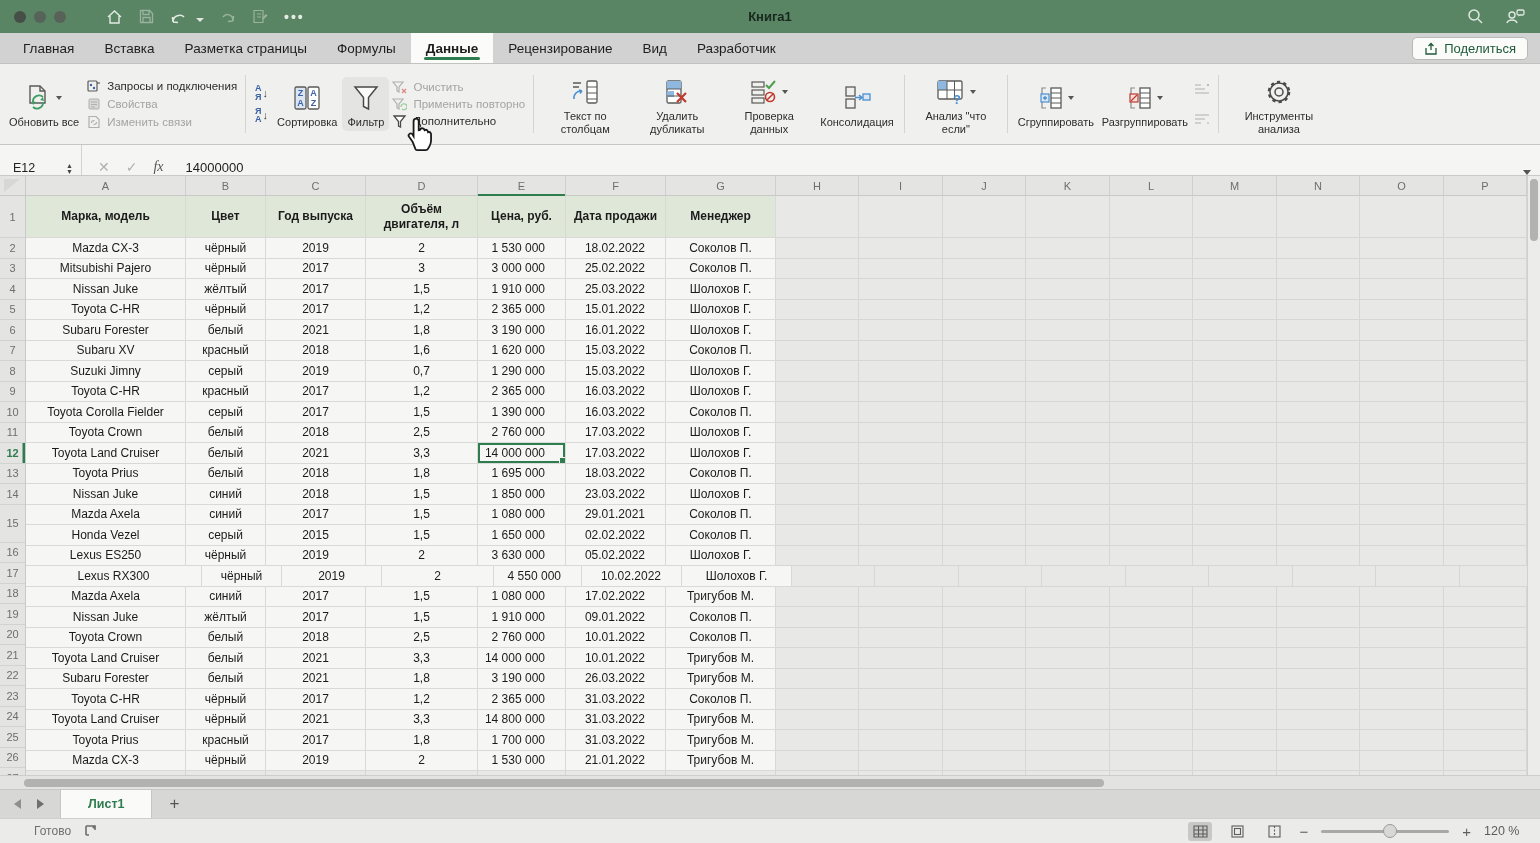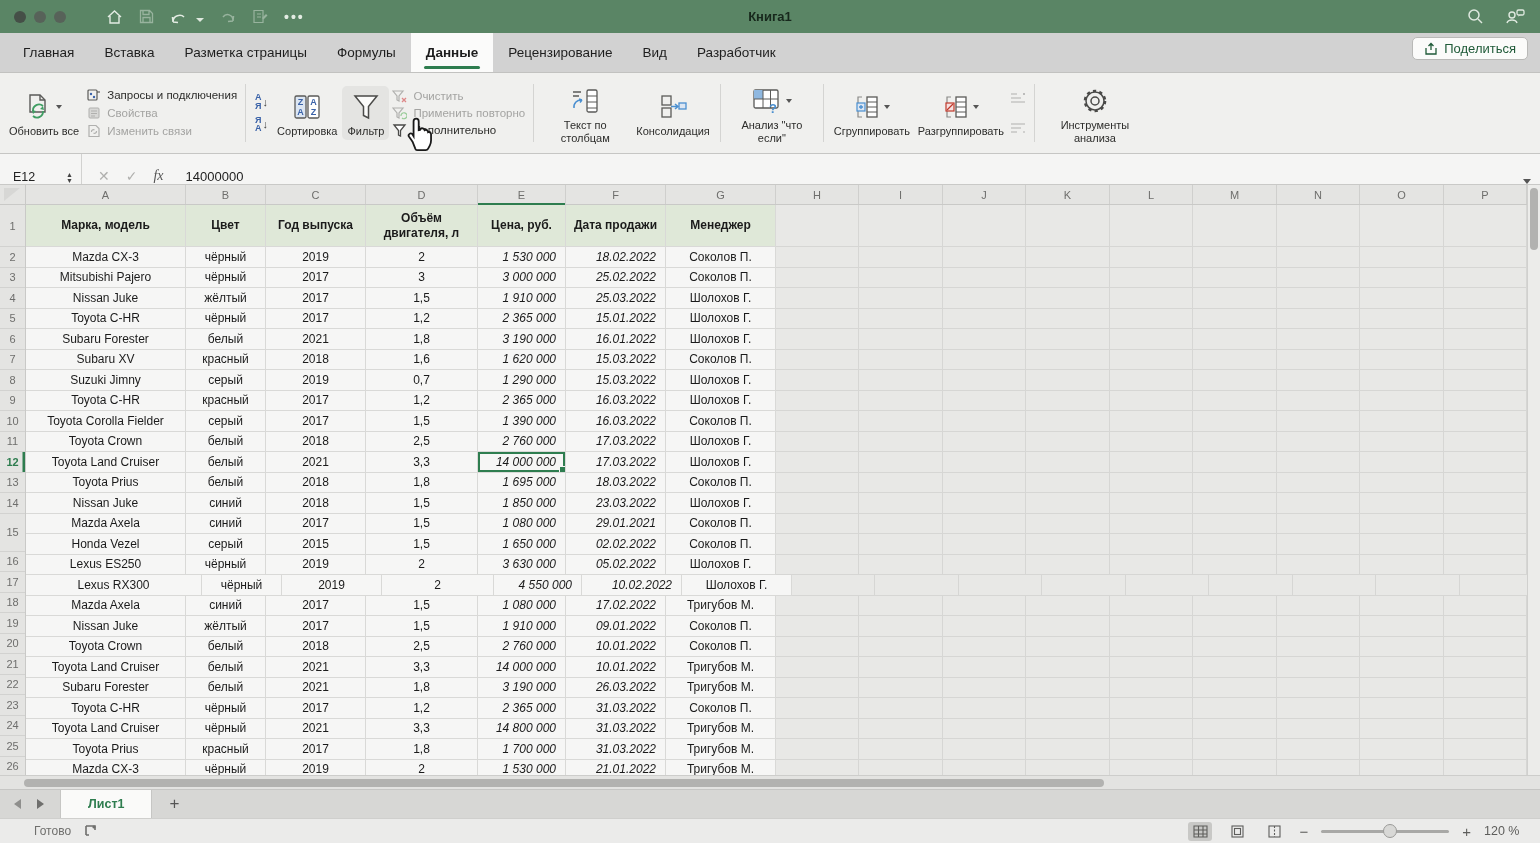--- a/index.html
+++ b/index.html
@@ -13,21 +13,21 @@
   .t1{background:#454f47;} .t2{background:#576259;} .t3{background:#576259;}
   .qa { display:flex; align-items:center; gap:16px; margin-left:40px; }
   .qa svg { display:block; }
   .qa .dim { opacity:.45; }
   .qa .dots { color:#e3ece3; font-size:14px; letter-spacing:2px; font-weight:bold; }
   .chev-w { width:0;height:0;border-left:4px solid transparent;border-right:4px solid transparent;border-top:4px solid #dfe9df; margin-left:-8px; margin-top:6px;}
   .wintitle { position:absolute; left:50%; transform:translateX(-50%); font-size:13px; font-weight:bold; color:#17281c; }
   .tb-right { margin-left:auto; display:flex; gap:20px; align-items:center; }
 
   
-  .tabrow { height:40px; background:#d2d2d2; display:flex; align-items:stretch; padding-left:8px; position:relative; border-bottom:1px solid #c2c2c0; flex:0 0 auto; }
+  .tabrow { height:31px; background:#d2d2d2; display:flex; align-items:stretch; padding-left:8px; position:relative; border-bottom:1px solid #c2c2c0; flex:0 0 auto; }
   .tab { display:flex; align-items:center; padding:0 15px; font-size:13.5px; color:#1e1e1e; position:relative; }
   .tab.active { background:#fbfbfa; font-weight:bold; }
   .tab.active::after { content:""; position:absolute; left:13px; right:13px; bottom:3px; height:3px; background:#2e7d4f; border-radius:2px; }
   .share-btn { position:absolute; right:12px; top:4px; background:#fbfbfa; border:1px solid #b9b9b7; border-radius:5px; padding:3px 11px; font-size:13px; color:#1f5a38; display:flex; align-items:center; gap:6px; }
 
   
   .ribbon { height:81px; background:#f0f0ee; border-bottom:1px solid #c6c6c4; display:flex; align-items:stretch; padding:3px 4px; flex:0 0 auto; }
   .rdiv { width:1px; background:#d4d4d2; margin:8px 5px; }
   .rgroup { display:flex; align-items:center; }
   .rbig { display:flex; flex-direction:column; align-items:center; justify-content:flex-start; padding:5px 5px 2px; max-width:92px; text-align:center; }
@@ -64,21 +64,21 @@
   .colhead { border-right:1px solid #cfcfcd; font-size:11px; color:#6e6e6c; display:flex; align-items:center; justify-content:center; position:relative; flex:0 0 auto; }
   .colhead.sel::after { content:""; position:absolute; left:0; right:0; bottom:-1px; height:2.5px; background:#2e7d4f; }
   .gridbody { flex:1 1 auto; display:flex; overflow:hidden; }
   .gutter { width:26px; flex:0 0 auto; background:#e4e4e2; border-right:1px solid #c9c9c7; display:flex; flex-direction:column; }
   .rownum { font-size:11px; color:#6e6e6c; display:flex; align-items:center; justify-content:center; border-bottom:1px solid #d2d2d0; flex:0 0 auto; }
   .rownum.sel { color:#2e7d4f; font-weight:bold; box-shadow:inset -2.5px 0 0 #2e7d4f; }
   .cells { flex:1 1 auto; display:flex; flex-direction:column; overflow:hidden; }
   .row { display:flex; flex:0 0 auto; }
   .cell { border-right:1px solid #d9d9d7; border-bottom:1px solid #d9d9d7; font-size:12px; color:#1b1b1b; display:flex; align-items:center; justify-content:center; background:#f6f6f5; overflow:hidden; flex:0 0 auto; padding:0 4px; }
   .cell.h { background:#dfe8d8; font-weight:bold; text-align:center; line-height:1.2; }
-  .cell.num { justify-content:flex-end; padding-right:9px;font-style:italic; }
+  .cell.num { justify-content:flex-end; padding-right:20px; }
   .cell.empty { background:#e8e8e6; border-color:#d6d6d4; }
   .cell.selcell { box-shadow:inset 0 0 0 2px #2e7d4f; position:relative; }
   .cell.selcell::after { content:""; position:absolute; right:-1px; bottom:-1px; width:5px; height:5px; background:#2e7d4f; border:1px solid #f6f6f5; }
   .vscroll { position:absolute; right:0; top:0; bottom:0; width:13px; background:#ececea; border-left:1px solid #d0d0ce; }
   .vthumb { position:absolute; top:3px; left:2px; width:8px; height:62px; background:#b2b2b0; border-radius:4px; }
 
   
   .hscroll { height:14px; background:#e3e3e1; border-top:1px solid #cdcdcb; position:relative; flex:0 0 auto; }
   .hthumb { position:absolute; left:24px; top:3px; width:1080px; height:8px; background:#b2b2b0; border-radius:4px; }
   .sheettabs { height:29px; background:#d7d7d5; border-top:1px solid #c6c6c4; display:flex; align-items:stretch; flex:0 0 auto; }
@@ -270,20 +270,46 @@
     <div class="rbig">
       <div class="ricon">
         <svg width="28" height="26" viewBox="0 0 28 26">
             <path d="M2 4h8 M2 8h6" stroke="#5a5a58" stroke-width="1.4"></path>
             <path d="M3 20 a7 7 0 0 1 8-8 M11 12l-3-1 m3 1l-2 2.5" fill="none" stroke="#4a8fd0" stroke-width="1.5"></path>
             <rect x="16" y="2" width="10" height="22" rx="1.5" fill="#fff" stroke="#5a5a58" stroke-width="1.3"></rect>
             <path d="M16 8h10 M16 14h10 M16 20h10" stroke="#5a5a58" stroke-width="1"></path>
           </svg>
       </div>
       <div class="rlabel">Текст по столбцам</div>
+    </div>
+    <div class="rbig">
+      <div class="ricon">
+        <svg width="28" height="26" viewBox="0 0 28 26">
+            <rect x="4" y="2" width="14" height="22" rx="1.5" fill="#fff" stroke="#5a5a58" stroke-width="1.3"></rect>
+            <rect x="4" y="2" width="14" height="8" fill="#8fb8e0"></rect>
+            <rect x="4" y="12" width="7" height="6" fill="#8fb8e0"></rect>
+            <path d="M4 10h14 M4 17h14" stroke="#5a5a58" stroke-width="1"></path>
+            <path d="M14 14l9 9 M23 14l-9 9" stroke="#c0392b" stroke-width="2.2"></path>
+          </svg>
+      </div>
+      <div class="rlabel">Удалить дубликаты</div>
+    </div>
+    <div class="rbig">
+      <div class="ricon">
+        <svg width="28" height="26" viewBox="0 0 28 26">
+            <rect x="2" y="3" width="12" height="5" fill="none" stroke="#5a5a58" stroke-width="1.2"></rect>
+            <rect x="2" y="11" width="12" height="5" fill="none" stroke="#5a5a58" stroke-width="1.2"></rect>
+            <rect x="2" y="19" width="12" height="5" fill="none" stroke="#5a5a58" stroke-width="1.2"></rect>
+            <path d="M16 6l3 3 6-7" fill="none" stroke="#4f9e4f" stroke-width="2"></path>
+            <circle cx="20" cy="18" r="4.5" fill="none" stroke="#c0392b" stroke-width="1.6"></circle>
+            <path d="M17 21l6.5-6.5" stroke="#c0392b" stroke-width="1.6"></path>
+          </svg>
+        <span class="chev"></span>
+      </div>
+      <div class="rlabel">Проверка данных</div>
     </div>
     <div class="rbig">
       <div class="ricon">
         <svg width="28" height="26" viewBox="0 0 28 26">
             <rect x="3" y="2" width="9" height="9" fill="none" stroke="#5a5a58" stroke-width="1.3"></rect>
             <rect x="3" y="14" width="9" height="9" fill="none" stroke="#5a5a58" stroke-width="1.3"></rect>
             <path d="M12 12.5h6 M16 10l3 2.5-3 2.5" fill="none" stroke="#4a8fd0" stroke-width="1.5"></path>
             <rect x="20" y="9" width="7" height="6" fill="#dce6f2" stroke="#4a8fd0" stroke-width="1.3"></rect>
           </svg>
       </div>

